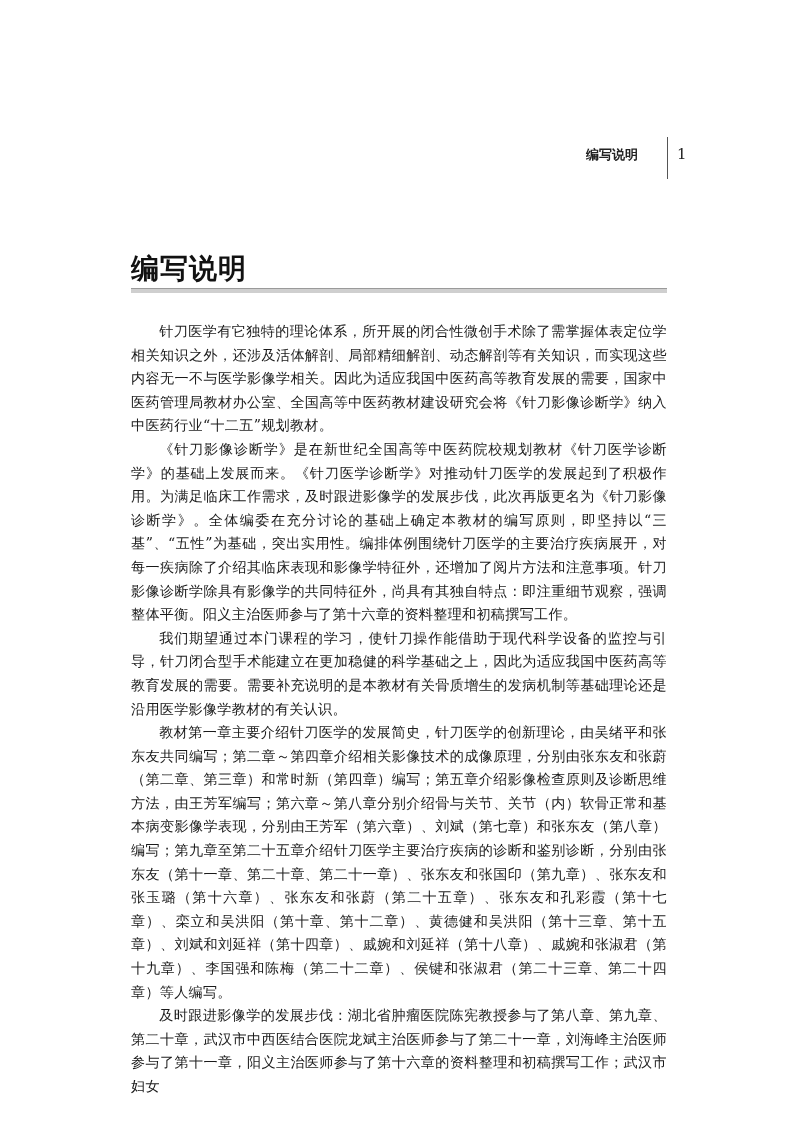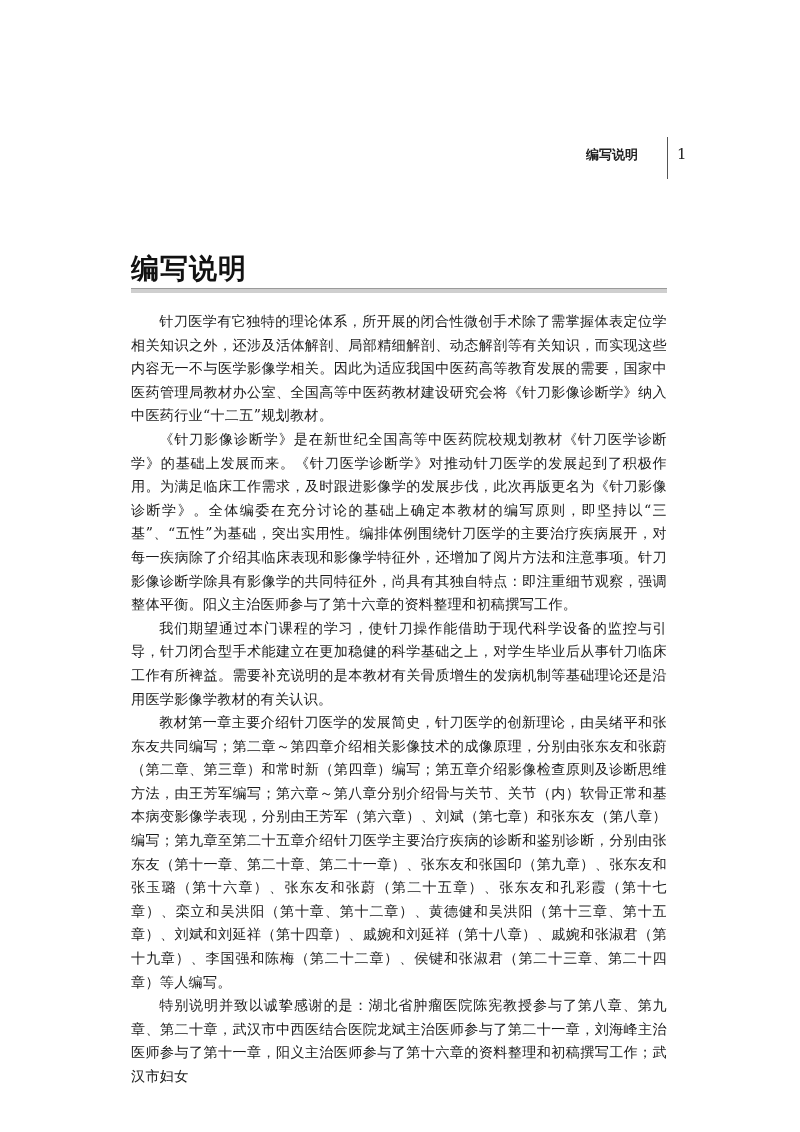--- a/index.html
+++ b/index.html
@@ -6,33 +6,33 @@
   body { width: 800px; height: 1132px; position: relative; overflow: hidden;
          font-family: "DejaVu Serif", "Liberation Serif", serif; color: #1a1a1a; }
   .running-head { position: absolute; top: 146px; right: 162px; font-family: "DejaVu Sans", "Liberation Sans", sans-serif;
                   font-size: 13px; font-weight: bold; color: #222; }
   .head-divider { position: absolute; left: 667px; top: 137px; width: 1px; height: 42px; background: #555; }
   .page-num { position: absolute; left: 677px; top: 145px; font-size: 15px; color: #222; }
   .title { position: absolute; left: 131px; top: 250px; font-family: "DejaVu Sans", "Liberation Sans", sans-serif;
            font-size: 28px; font-weight: bold; letter-spacing: 1px; color: #111; }
   .title-bar { position: absolute; left: 131px; top: 288px; width: 536px; height: 5px;
                background: #cfcfcf; border-top: 1px solid #9a9a9a; box-sizing: border-box; }
-  .content { position: absolute; left: 131px; top: 310px; width: 536px; }
+  .content { position: absolute; left: 131px; top: 320px; width: 536px; }
   .content p { margin: 0; font-size: 14.1px; line-height: 23.6px; text-align: justify; text-indent: 2em;
                letter-spacing: 0.3px; }
 </style>
 </head>
 <body>
 
 <div class="running-head">编写说明</div>
 <div class="head-divider"></div>
 <div class="page-num">1</div>
 
 <h1 class="title" style="margin:0;">编写说明</h1>
 <div class="title-bar"></div>
 
 <div class="content">
   <p>针刀医学有它独特的理论体系，所开展的闭合性微创手术除了需掌握体表定位学相关知识之外，还涉及活体解剖、局部精细解剖、动态解剖等有关知识，而实现这些内容无一不与医学影像学相关。因此为适应我国中医药高等教育发展的需要，国家中医药管理局教材办公室、全国高等中医药教材建设研究会将《针刀影像诊断学》纳入中医药行业“十二五”规划教材。</p>
   <p>《针刀影像诊断学》是在新世纪全国高等中医药院校规划教材《针刀医学诊断学》的基础上发展而来。《针刀医学诊断学》对推动针刀医学的发展起到了积极作用。为满足临床工作需求，及时跟进影像学的发展步伐，此次再版更名为《针刀影像诊断学》。全体编委在充分讨论的基础上确定本教材的编写原则，即坚持以“三基”、“五性”为基础，突出实用性。编排体例围绕针刀医学的主要治疗疾病展开，对每一疾病除了介绍其临床表现和影像学特征外，还增加了阅片方法和注意事项。针刀影像诊断学除具有影像学的共同特征外，尚具有其独自特点：即注重细节观察，强调整体平衡。阳义主治医师参与了第十六章的资料整理和初稿撰写工作。</p>
-  <p>我们期望通过本门课程的学习，使针刀操作能借助于现代科学设备的监控与引导，针刀闭合型手术能建立在更加稳健的科学基础之上，对学生毕业后从事针刀临床工作有所裨益。需要补充说明的是本教材有关骨质增生的发病机制等基础理论还是沿用医学影像学教材的有关认识。</p>
+  <p>我们期望通过本门课程的学习，使针刀操作能借助于现代科学设备的监控与引导，针刀闭合型手术能建立在更加稳健的科学基础之上，因此为适应我国中医药高等教育发展的需要。需要补充说明的是本教材有关骨质增生的发病机制等基础理论还是沿用医学影像学教材的有关认识。</p>
   <p>教材第一章主要介绍针刀医学的发展简史，针刀医学的创新理论，由吴绪平和张东友共同编写；第二章～第四章介绍相关影像技术的成像原理，分别由张东友和张蔚（第二章、第三章）和常时新（第四章）编写；第五章介绍影像检查原则及诊断思维方法，由王芳军编写；第六章～第八章分别介绍骨与关节、关节（内）软骨正常和基本病变影像学表现，分别由王芳军（第六章）、刘斌（第七章）和张东友（第八章）编写；第九章至第二十五章介绍针刀医学主要治疗疾病的诊断和鉴别诊断，分别由张东友（第十一章、第二十章、第二十一章）、张东友和张国印（第九章）、张东友和张玉璐（第十六章）、张东友和张蔚（第二十五章）、张东友和孔彩霞（第十七章）、栾立和吴洪阳（第十章、第十二章）、黄德健和吴洪阳（第十三章、第十五章）、刘斌和刘延祥（第十四章）、戚婉和刘延祥（第十八章）、戚婉和张淑君（第十九章）、李国强和陈梅（第二十二章）、侯键和张淑君（第二十三章、第二十四章）等人编写。</p>
-  <p>特别说明并致以诚挚感谢的是：湖北省肿瘤医院陈宪教授参与了第八章、第九章、第二十章，武汉市中西医结合医院龙斌主治医师参与了第二十一章，刘海峰主治医师参与了第十一章，阳义主治医师参与了第十六章的资料整理和初稿撰写工作；武汉市妇女</p>
+  <p>及时跟进影像学的发展步伐：湖北省肿瘤医院陈宪教授参与了第八章、第九章、第二十章，武汉市中西医结合医院龙斌主治医师参与了第二十一章，刘海峰主治医师参与了第十一章，阳义主治医师参与了第十六章的资料整理和初稿撰写工作；武汉市妇女</p>
 </div>
 
 </body></html>

